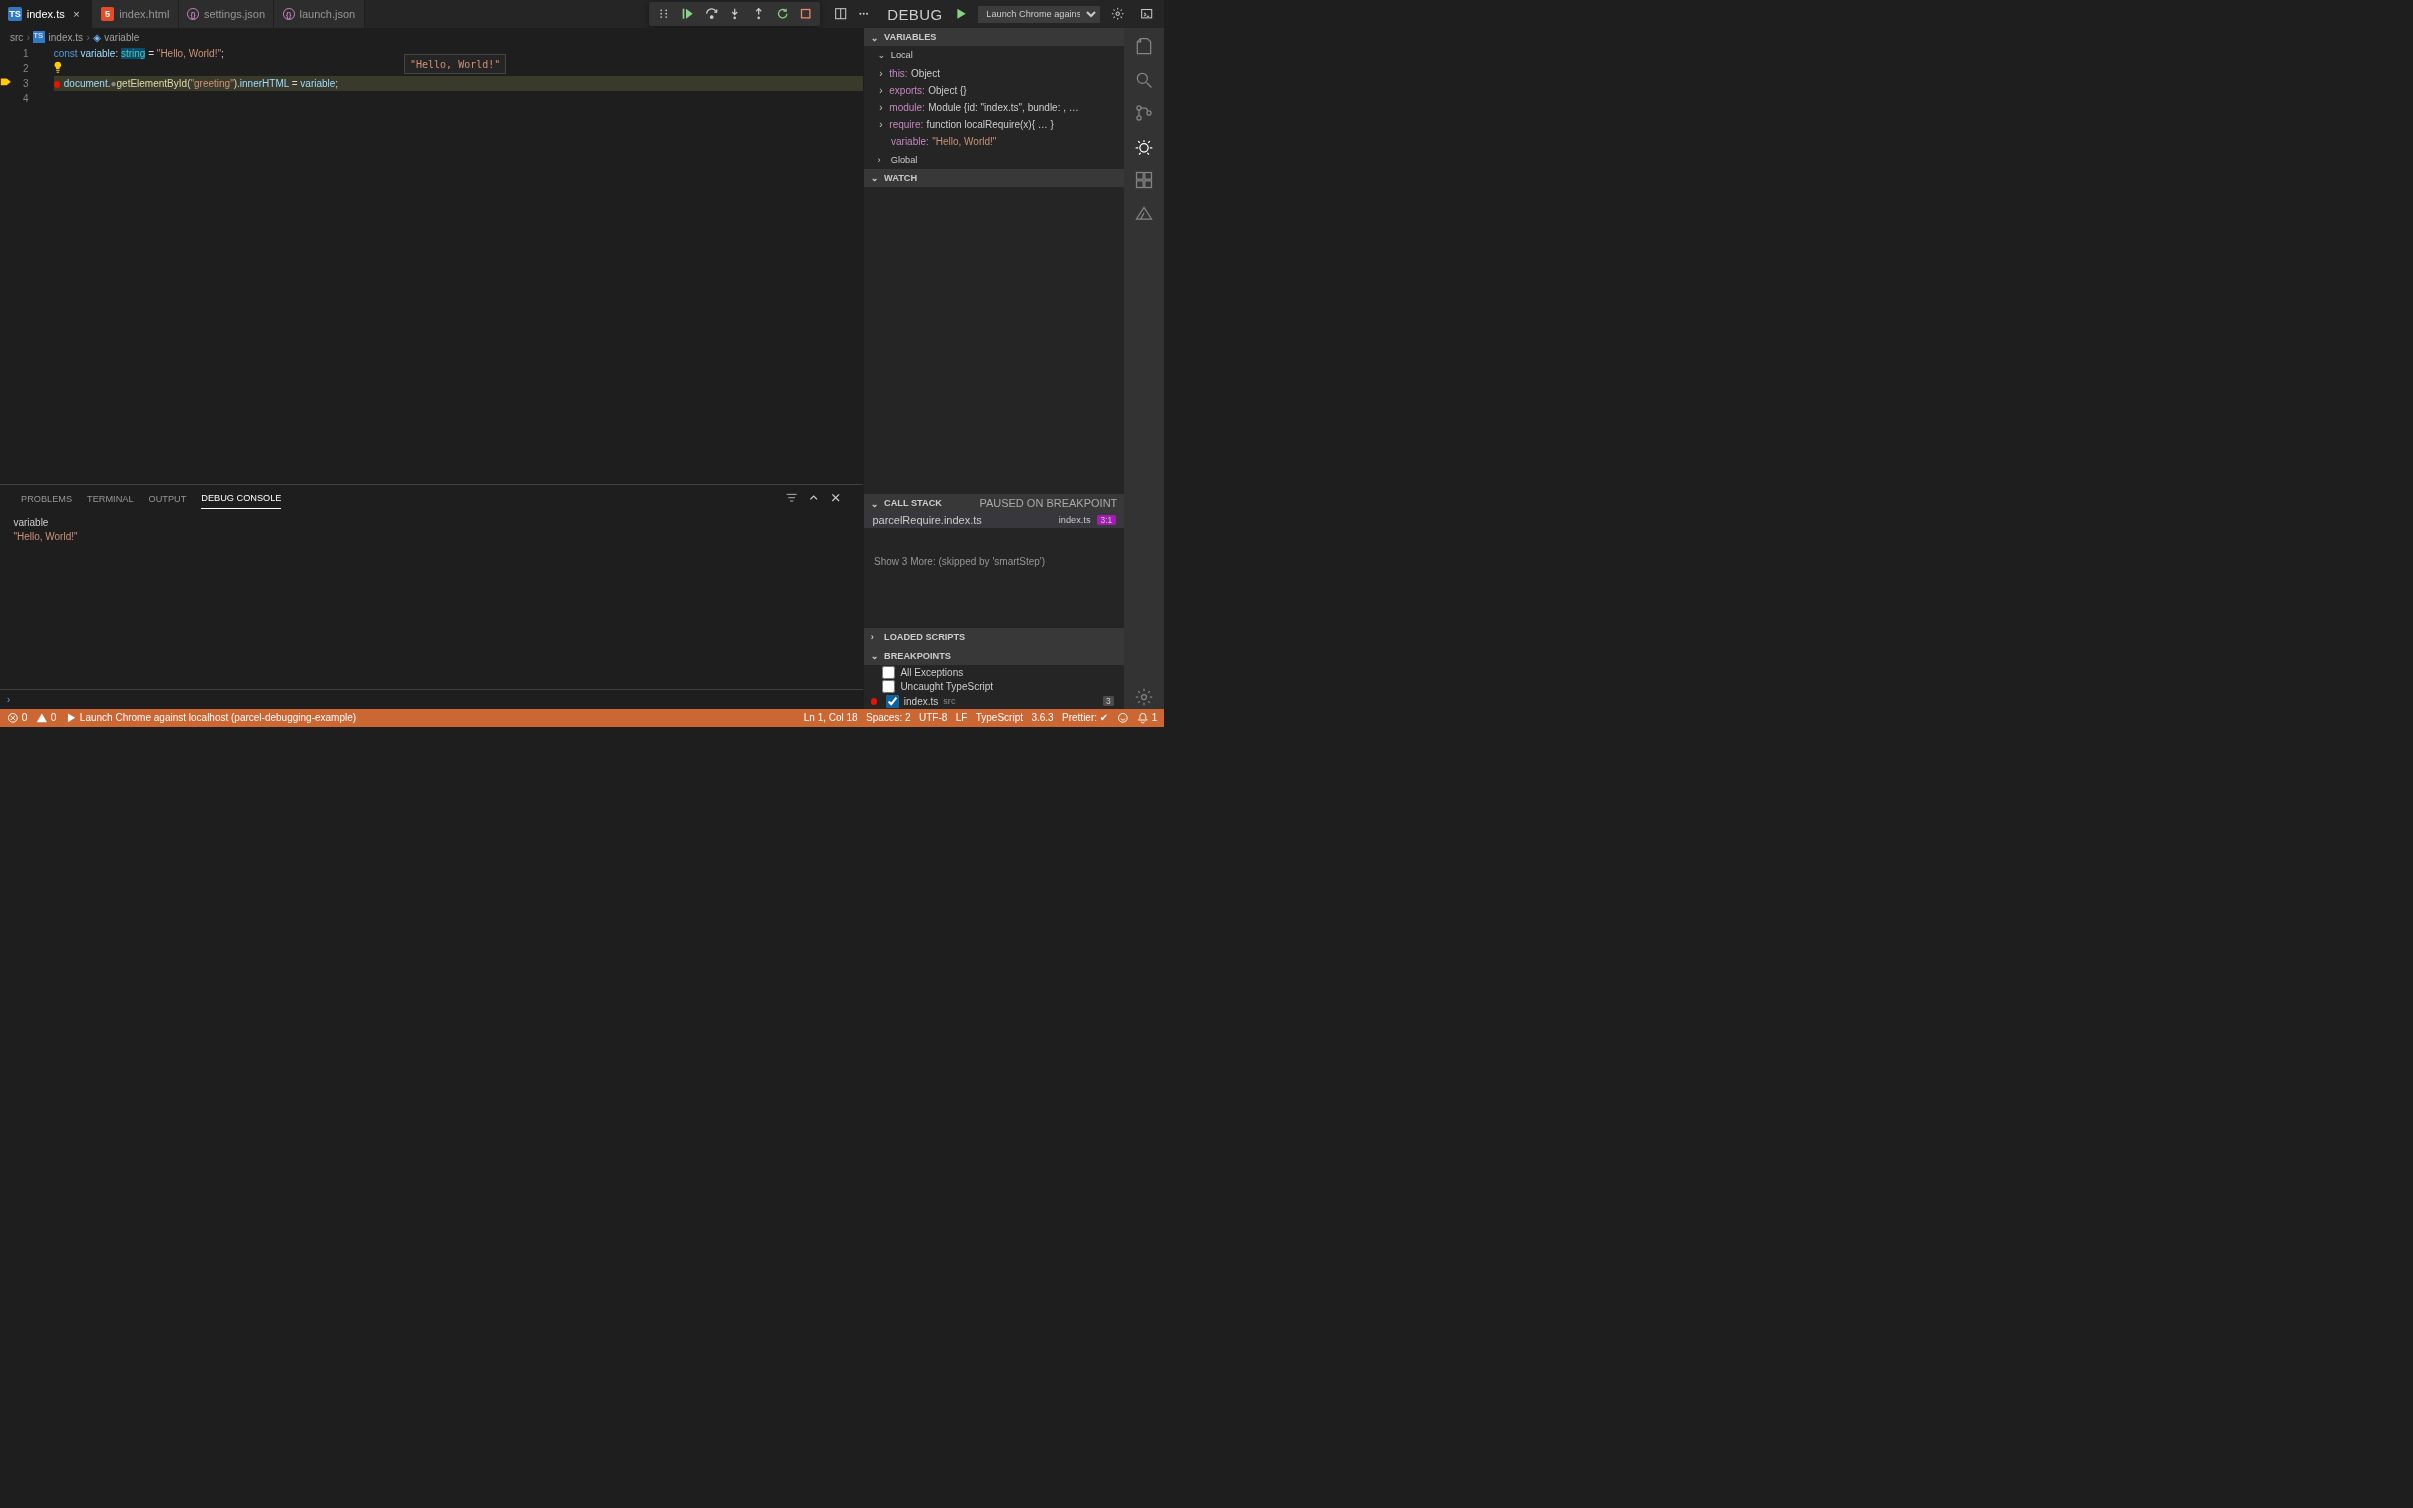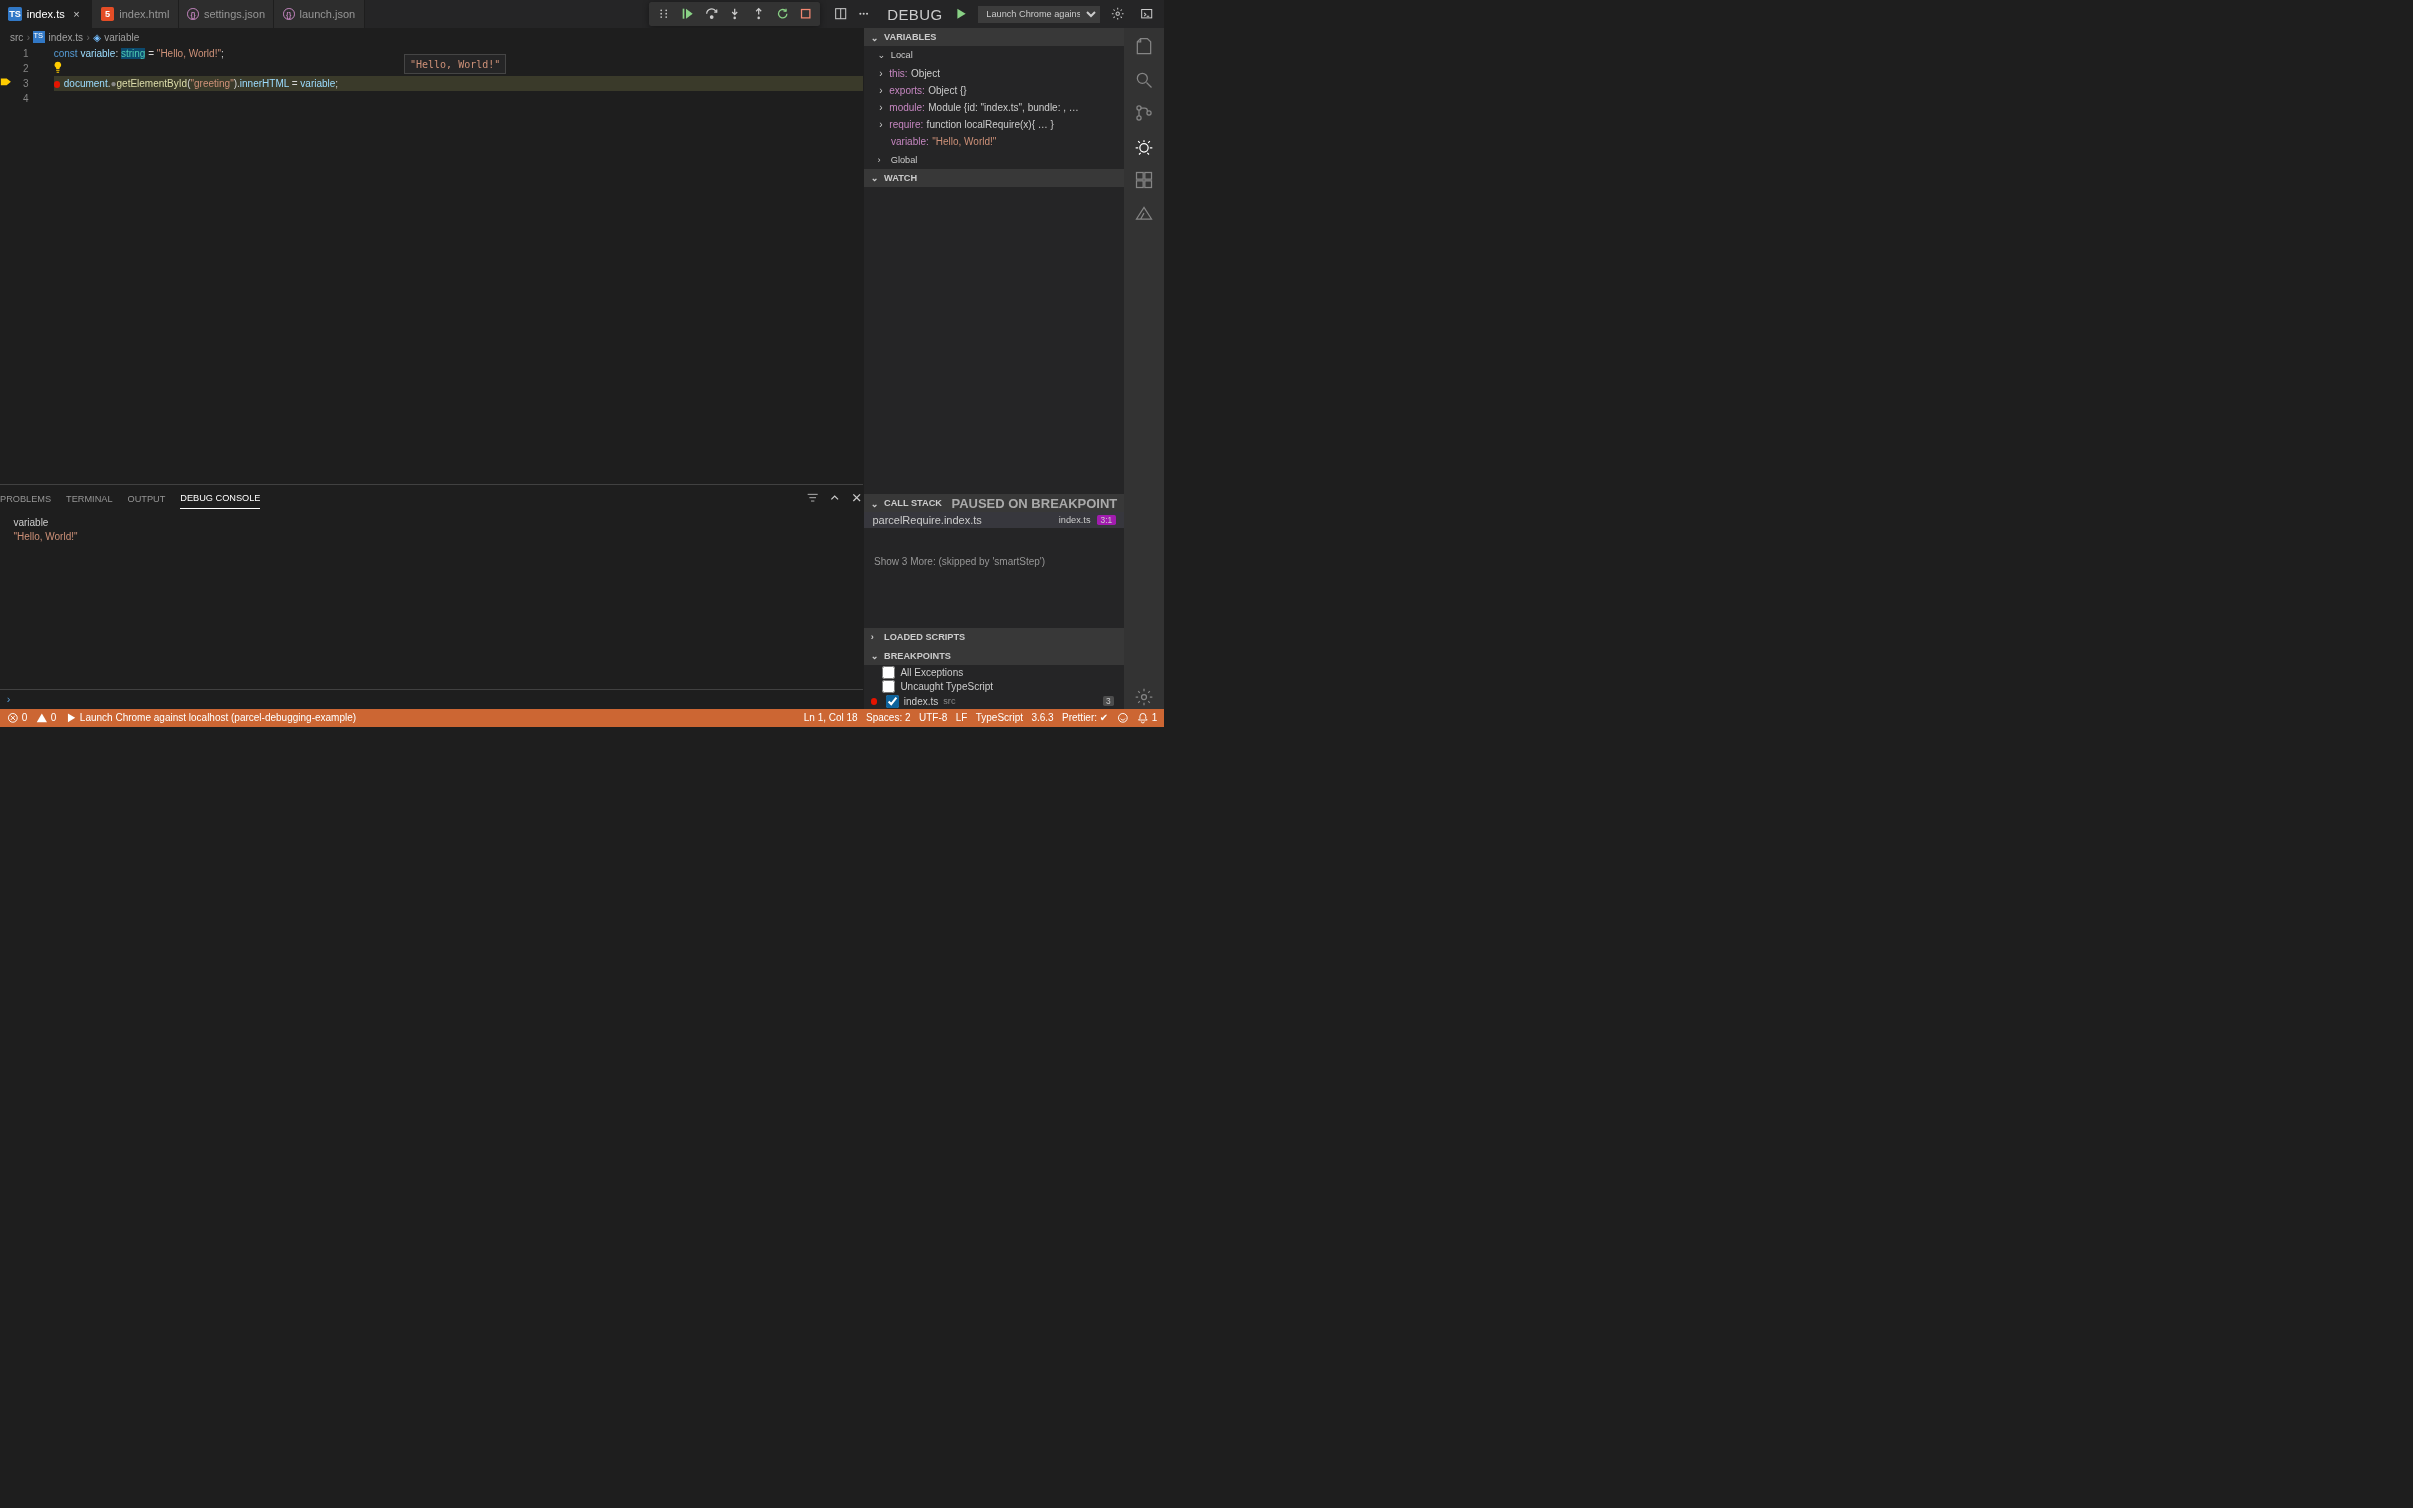--- a/index.html
+++ b/index.html
@@ -59,33 +59,33 @@
 .k-var { color: #9cdcfe; }
 .k-type { color: #4ec9b0; background: #0c4a6e; }
 .k-str { color: #ce9178; }
 .k-func { color: #dcdcaa; }
 .k-prop { color: #9cdcfe; }
 .k-punc { color: #d4d4d4; }
 .hover-tip { position: absolute; left: 362px; top: 7.5px; background: #252526; border: 0.8px solid #454545; padding: 1.7px 5px; font-size: 10px; color: #ce9178; z-index: 10; }
 
 
 .panel { height: 225px; border-top: 0.8px solid #414141; display: flex; flex-direction: column; background: #1e1e1e; }
-.panel-tabs { display: flex; align-items: center; padding: 0 0; height: 28px; gap: 15px; }
+.panel-tabs { display: flex; align-items: center; padding: 0 21px; height: 28px; gap: 15px; }
 .ptab { font-size: 9.2px; color: #969696; cursor: pointer; padding: 5px 0; }
 .ptab.active { color: #ffffff; border-bottom: 0.8px solid #ffffff; }
 .panel-actions { margin-left: auto; display: flex; gap: 8.4px; color: #cccccc; }
 .panel-body { flex: 1; padding: 3.4px 13.4px; font-size: 10px; line-height: 14.2px; overflow: auto; }
 .panel-input { height: 20px; border-top: 0.8px solid #414141; display: flex; align-items: center; padding: 0 6.7px; color: #569cd6; }
 
 
 .section { display: flex; flex-direction: column; }
 .section-header { display: flex; align-items: center; gap: 3.4px; padding: 1.7px 6.7px; background: #383838; font-size: 9.2px; font-weight: 600; color: #cccccc; cursor: pointer; height: 18.4px; }
 .section-header.sub { background: transparent; font-weight: 400; padding-left: 13.4px; height: 17px; }
 .section-header .chev { width: 10px; color: #cccccc; }
-.section-header .status { margin-left: auto; font-size: 13px; color: #aaaaaa; font-weight: 700; }
+.section-header .status { margin-left: auto; font-size: 11px; color: #aaaaaa; font-weight: 400; }
 .section-body { padding: 1.7px 0; font-size: 10px; line-height: 17px; }
 .var-row { display: flex; padding-left: 27px; white-space: nowrap; overflow: hidden; text-overflow: ellipsis; }
 .var-row .chev { width: 10px; color: #cccccc; margin-left: -11.7px; }
 .var-name { color: #c586c0; }
 .var-colon { color: #cccccc; margin-right: 3.4px; }
 .var-val { color: #cccccc; text-align: center; }
 .var-val.str { color: #ce9178; }
 .callstack-row { display: flex; align-items: center; padding: 1.7px 8.4px; background: #37373d; gap: 6.7px; }
 .callstack-row .fn { color: #cccccc; font-size: 11px; flex: 1; }
 .callstack-row .file { color: #cccccc; font-size: 9.2px; }

